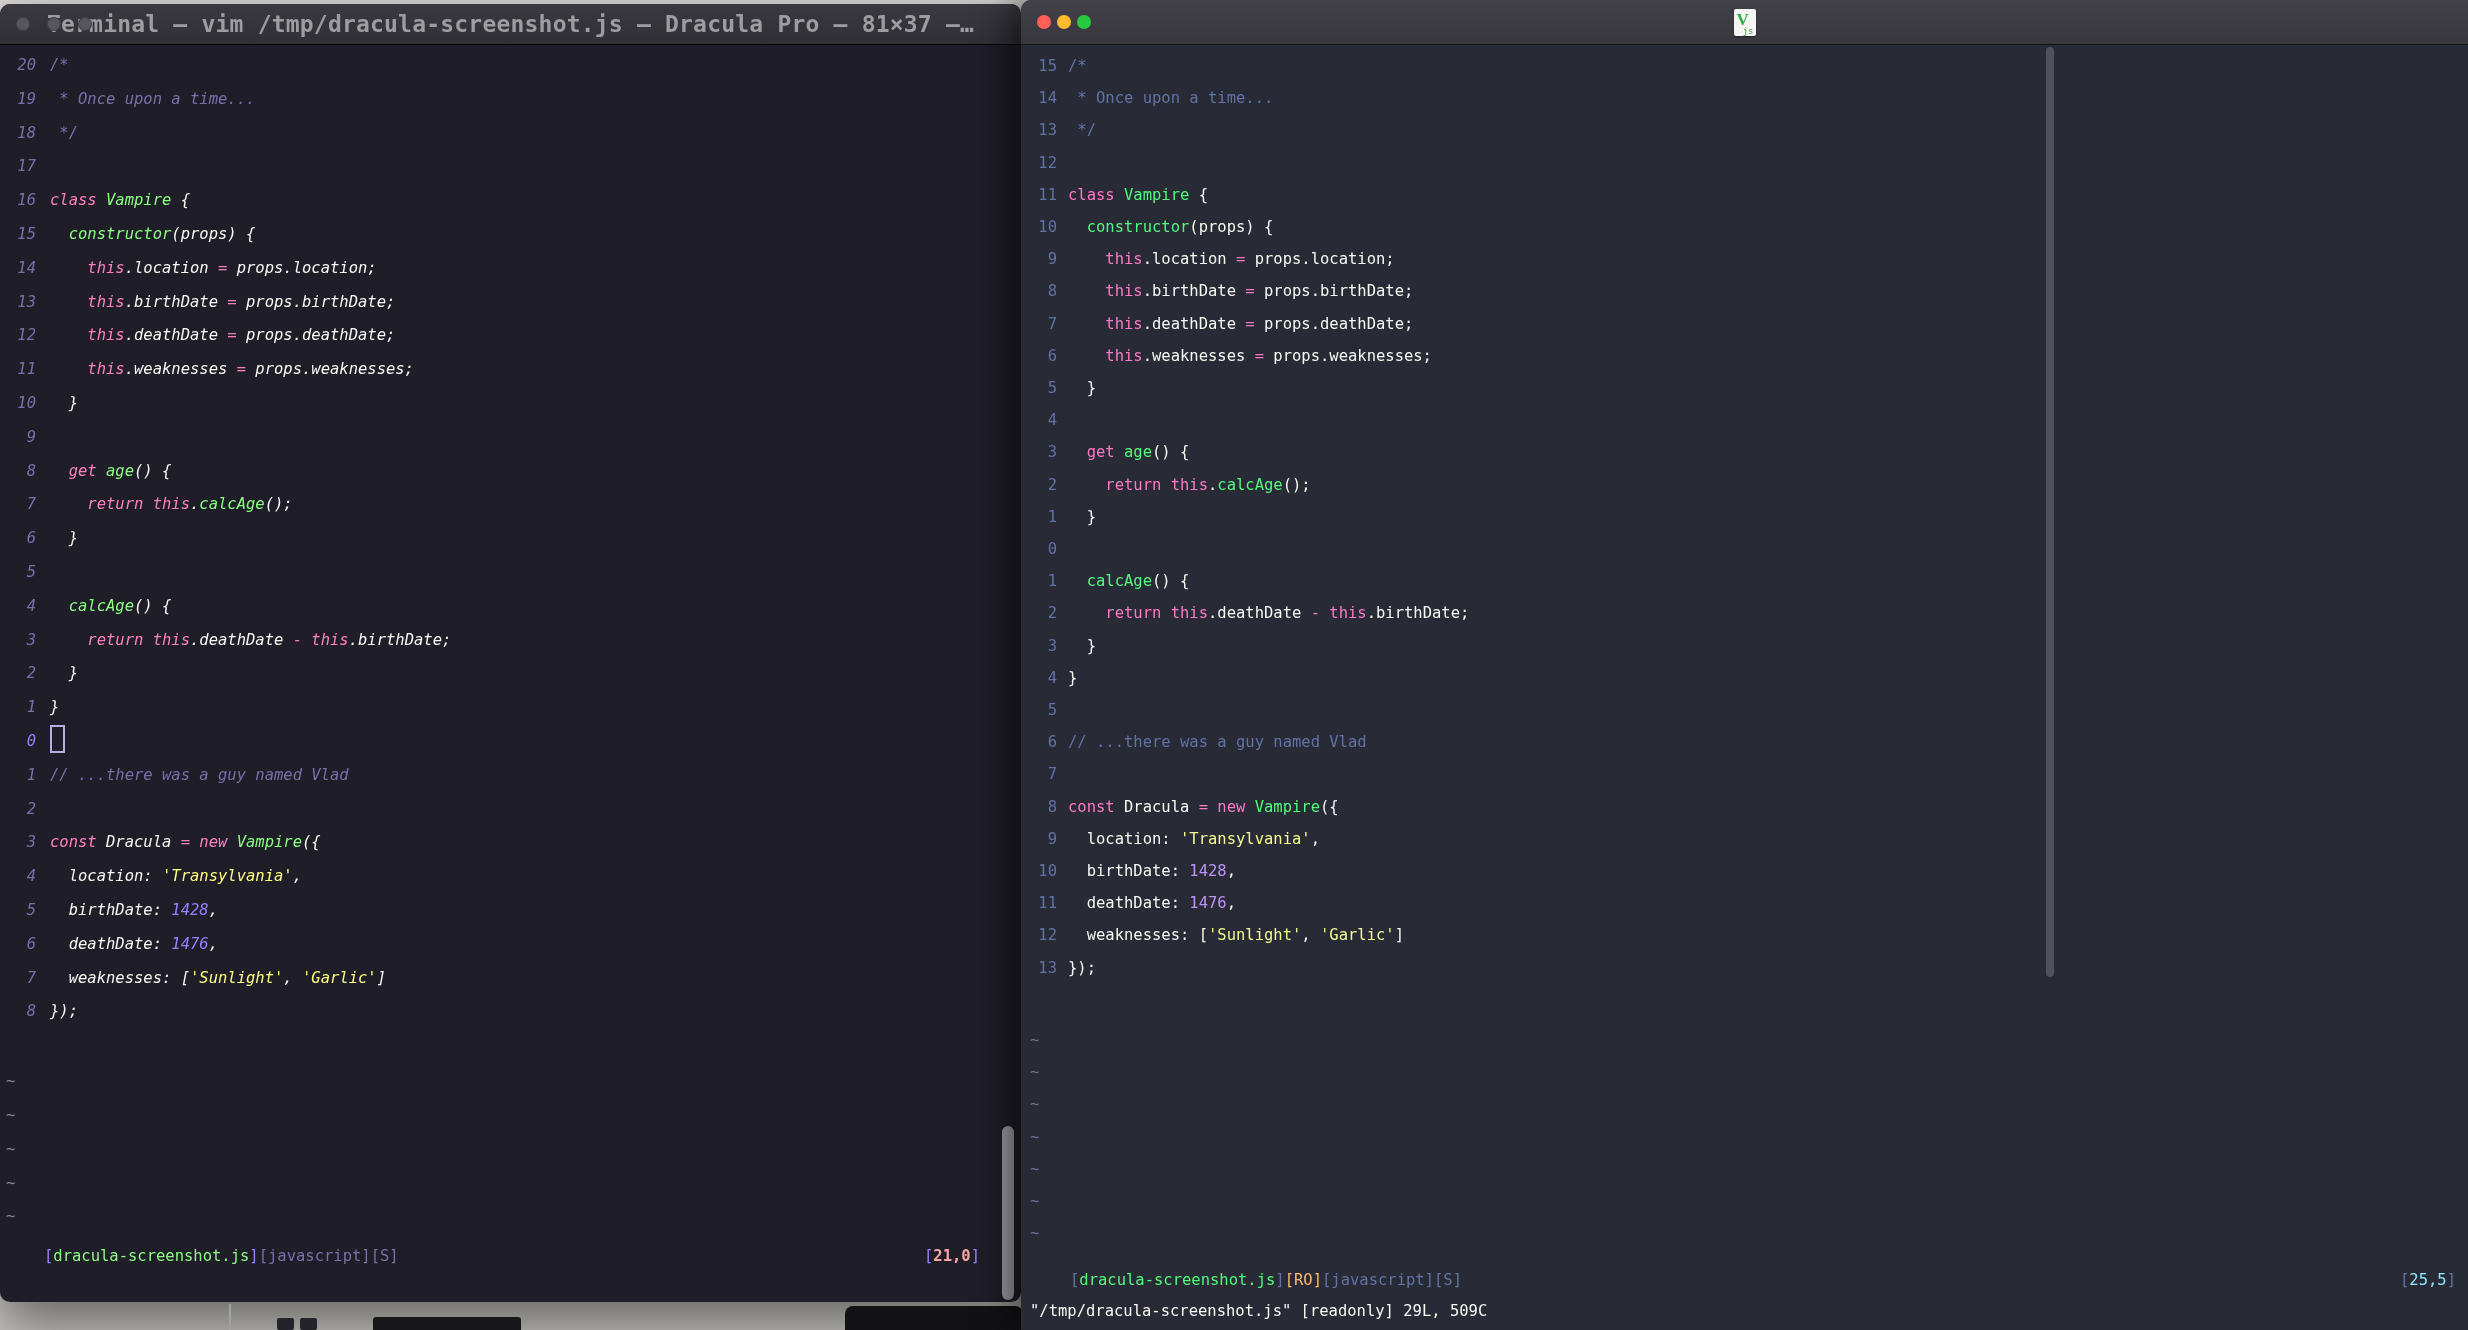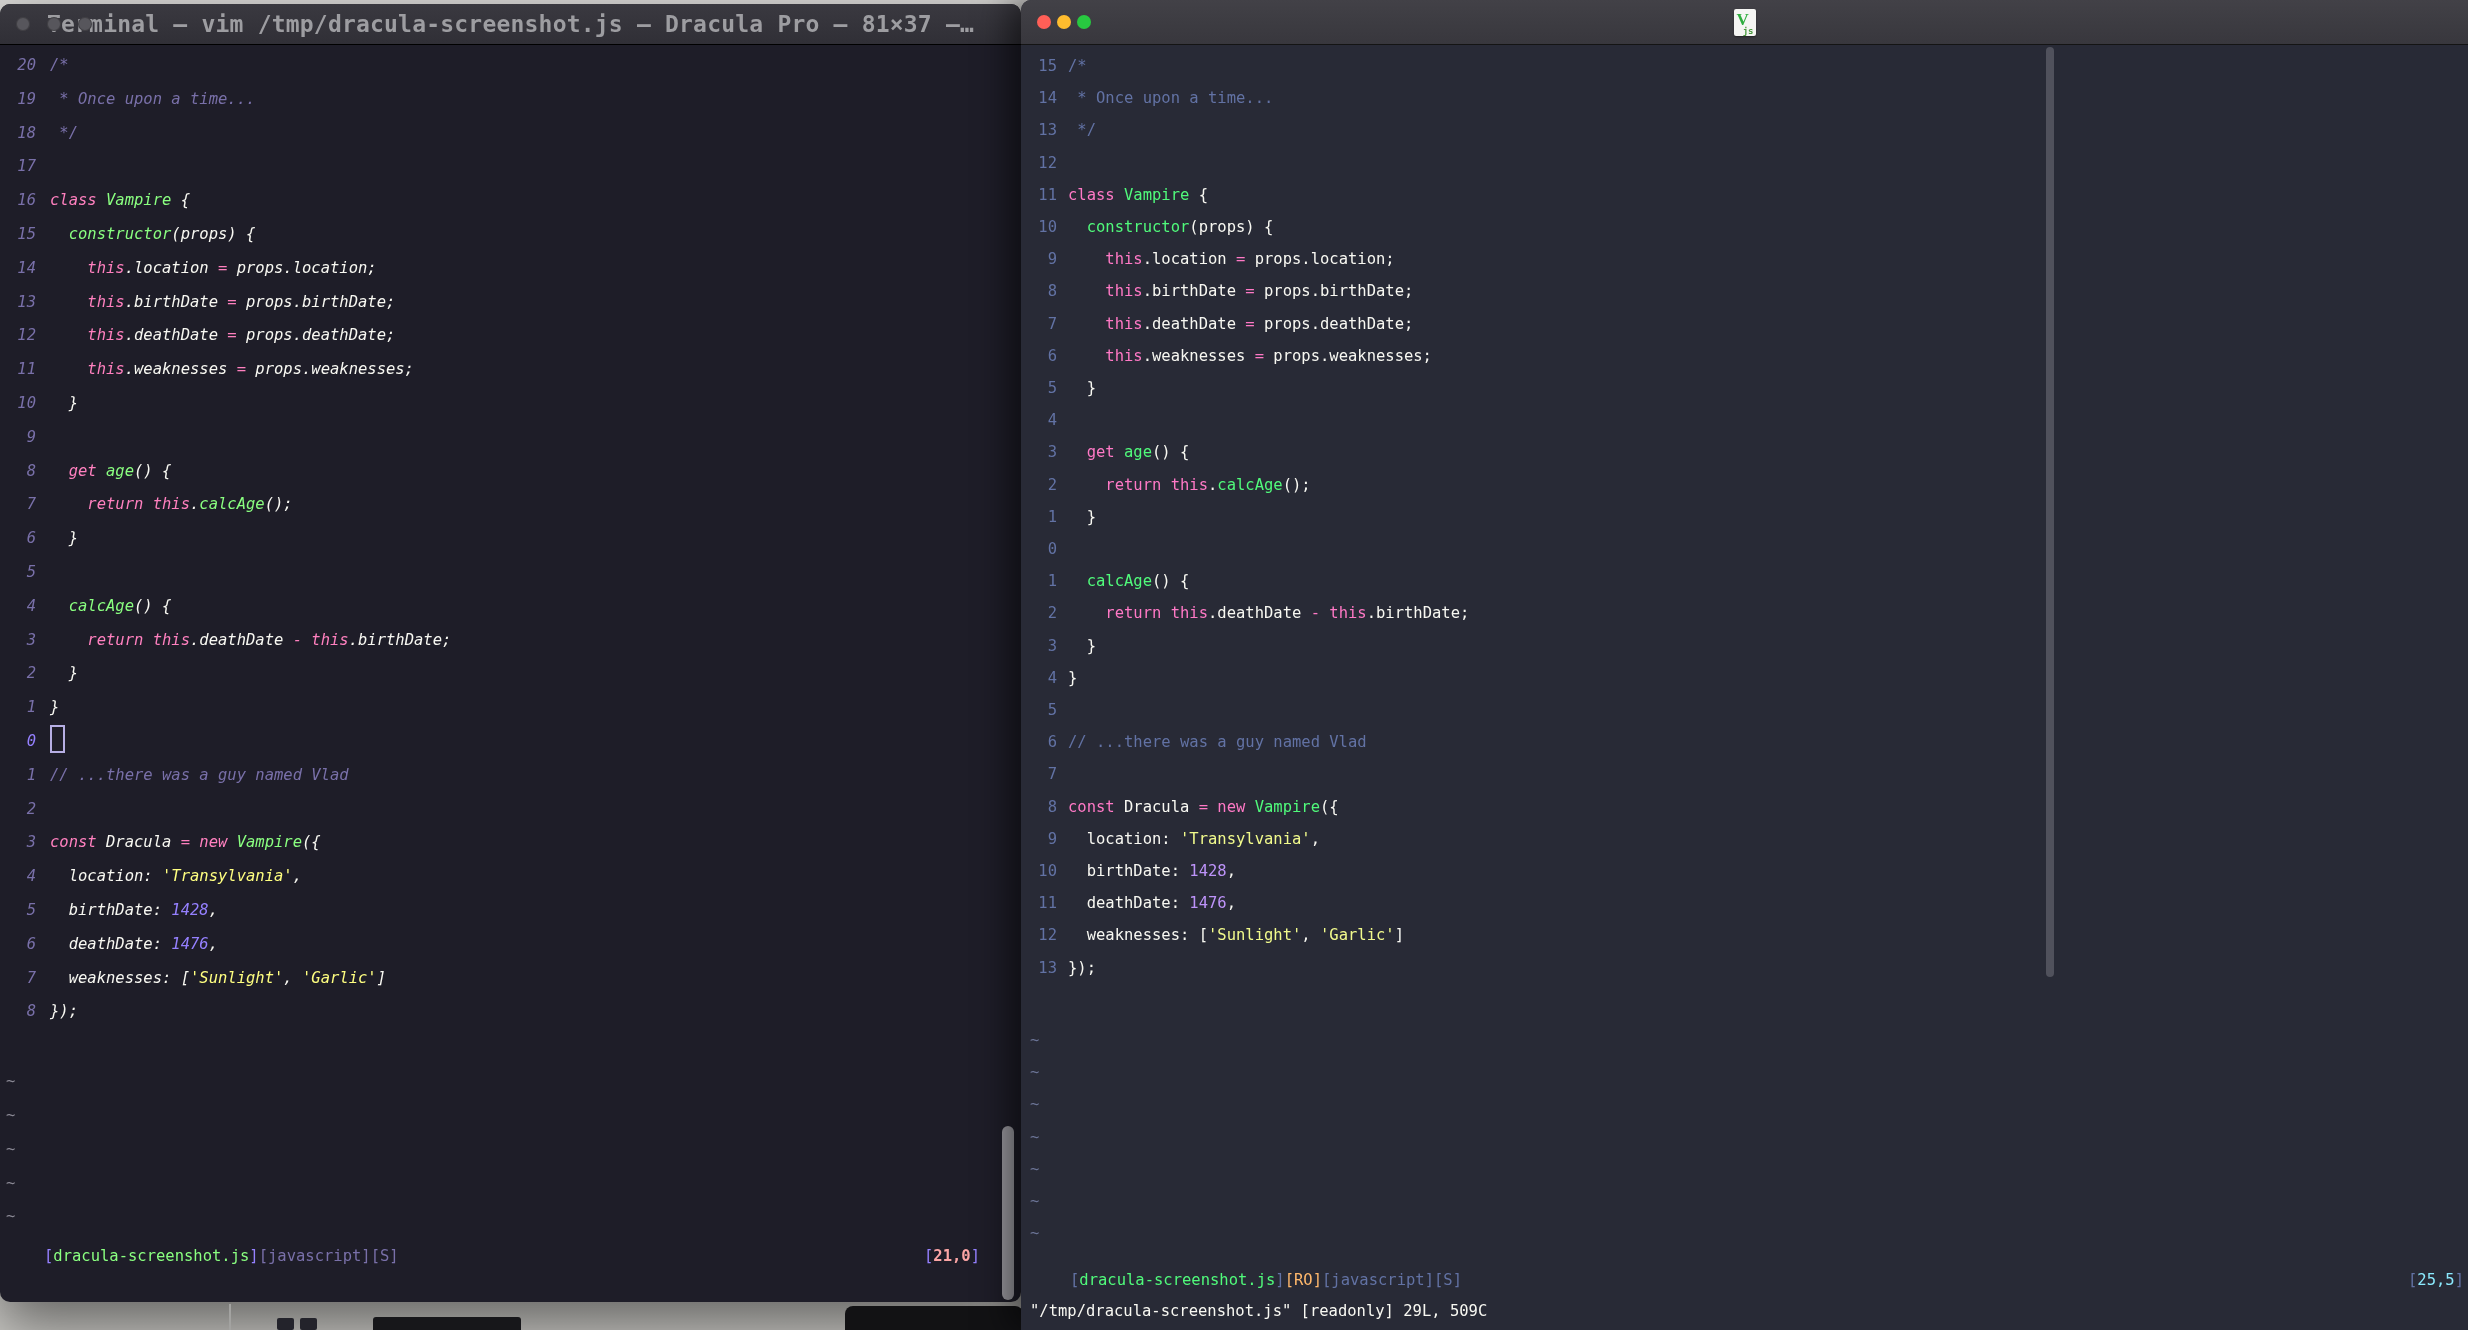--- a/index.html
+++ b/index.html
@@ -31,21 +31,21 @@
       align-items:center;justify-content:center;gap:10px;
       color:#cfcfd2;font-size:24px;font-weight:600;white-space:nowrap;}
   .light.red{background:#ff5f57;}
   .light.yellow{background:#febc2e;}
   .light.green{background:#28c840;}
   .doc-icon{width:22px;height:27px;background:#f5f5f3;border-radius:2px;
       position:relative;display:inline-block;box-shadow:0 1px 2px rgba(0,0,0,.4);}
   .doc-icon .v{position:absolute;top:1px;left:3px;font-size:17px;font-weight:bold;
       color:#2fad3f;font-family:"Liberation Serif",serif;}
   .doc-icon .js{position:absolute;bottom:0px;right:2px;font-size:9px;
-      color:#4a9a3f;font-weight:bold;}
+      color:#4a9a3f;font-weight:normal;}
   
   .code{white-space:pre;font-size:15.5px;}
   .lw .code{line-height:33.8px;padding-top:4px;font-style:italic;}
   .rw .code{line-height:32.2px;padding-top:5px;}
   .row{display:flex;}
   .num{display:inline-block;text-align:right;flex:none;}
   .lw .num{width:36px;margin-right:14px;color:#7970A9;}
   .rw .num{width:36px;margin-right:11px;color:#6272A4;}
   .lw .num.cur{color:#9580FF;}
   .rw .num.cur{color:#6272A4;}
@@ -59,21 +59,21 @@
   .rw .cy{color:#8BE9FD;} .rw .lav{color:#6272A4;} .rw .o{color:#FFB86C;}
   .tilde-col{font-size:15.5px;}
   .lw .tilde-col{margin-top:36px;line-height:33.8px;padding-left:6px;color:#8a8894;}
   .rw .tilde-col{margin-top:40px;line-height:32.2px;padding-left:9px;color:#6b7496;}
   .cursor-hollow{display:inline-block;width:11px;height:24px;
       border:2px solid #b6aee4;vertical-align:middle;margin-top:-4px;}
   
   .statusline{position:absolute;left:0;right:0;font-size:15.5px;
       white-space:pre;display:flex;margin-left:40px;}
   .lw .statusline{top:1236px;padding-left:4px;padding-right:41px;line-height:32px;}
-  .rw .statusline{top:1265px;padding-left:9px;padding-right:4px;line-height:31px;}
+  .rw .statusline{top:1265px;padding-left:9px;padding-right:12px;line-height:31px;}
   .statusline .spacer{flex:1;}
   .rw .cmdline{position:absolute;left:0;right:0;top:1296px;padding-left:9px;
       font-size:15.5px;line-height:31px;color:#F8F8F2;white-space:pre;}
   
   .lw .scrollbar-thumb{position:absolute;right:7px;top:1122px;width:12px;height:174px;
       border-radius:6px;background:#9b9aa0;}
   .rw .scrollbar-strip{position:absolute;left:1025px;top:47px;width:8px;height:930px;
       border-radius:4px;background:rgba(222,222,228,.22);}
   
   .desk-vline{position:absolute;left:229px;top:1304px;width:2px;height:26px;

